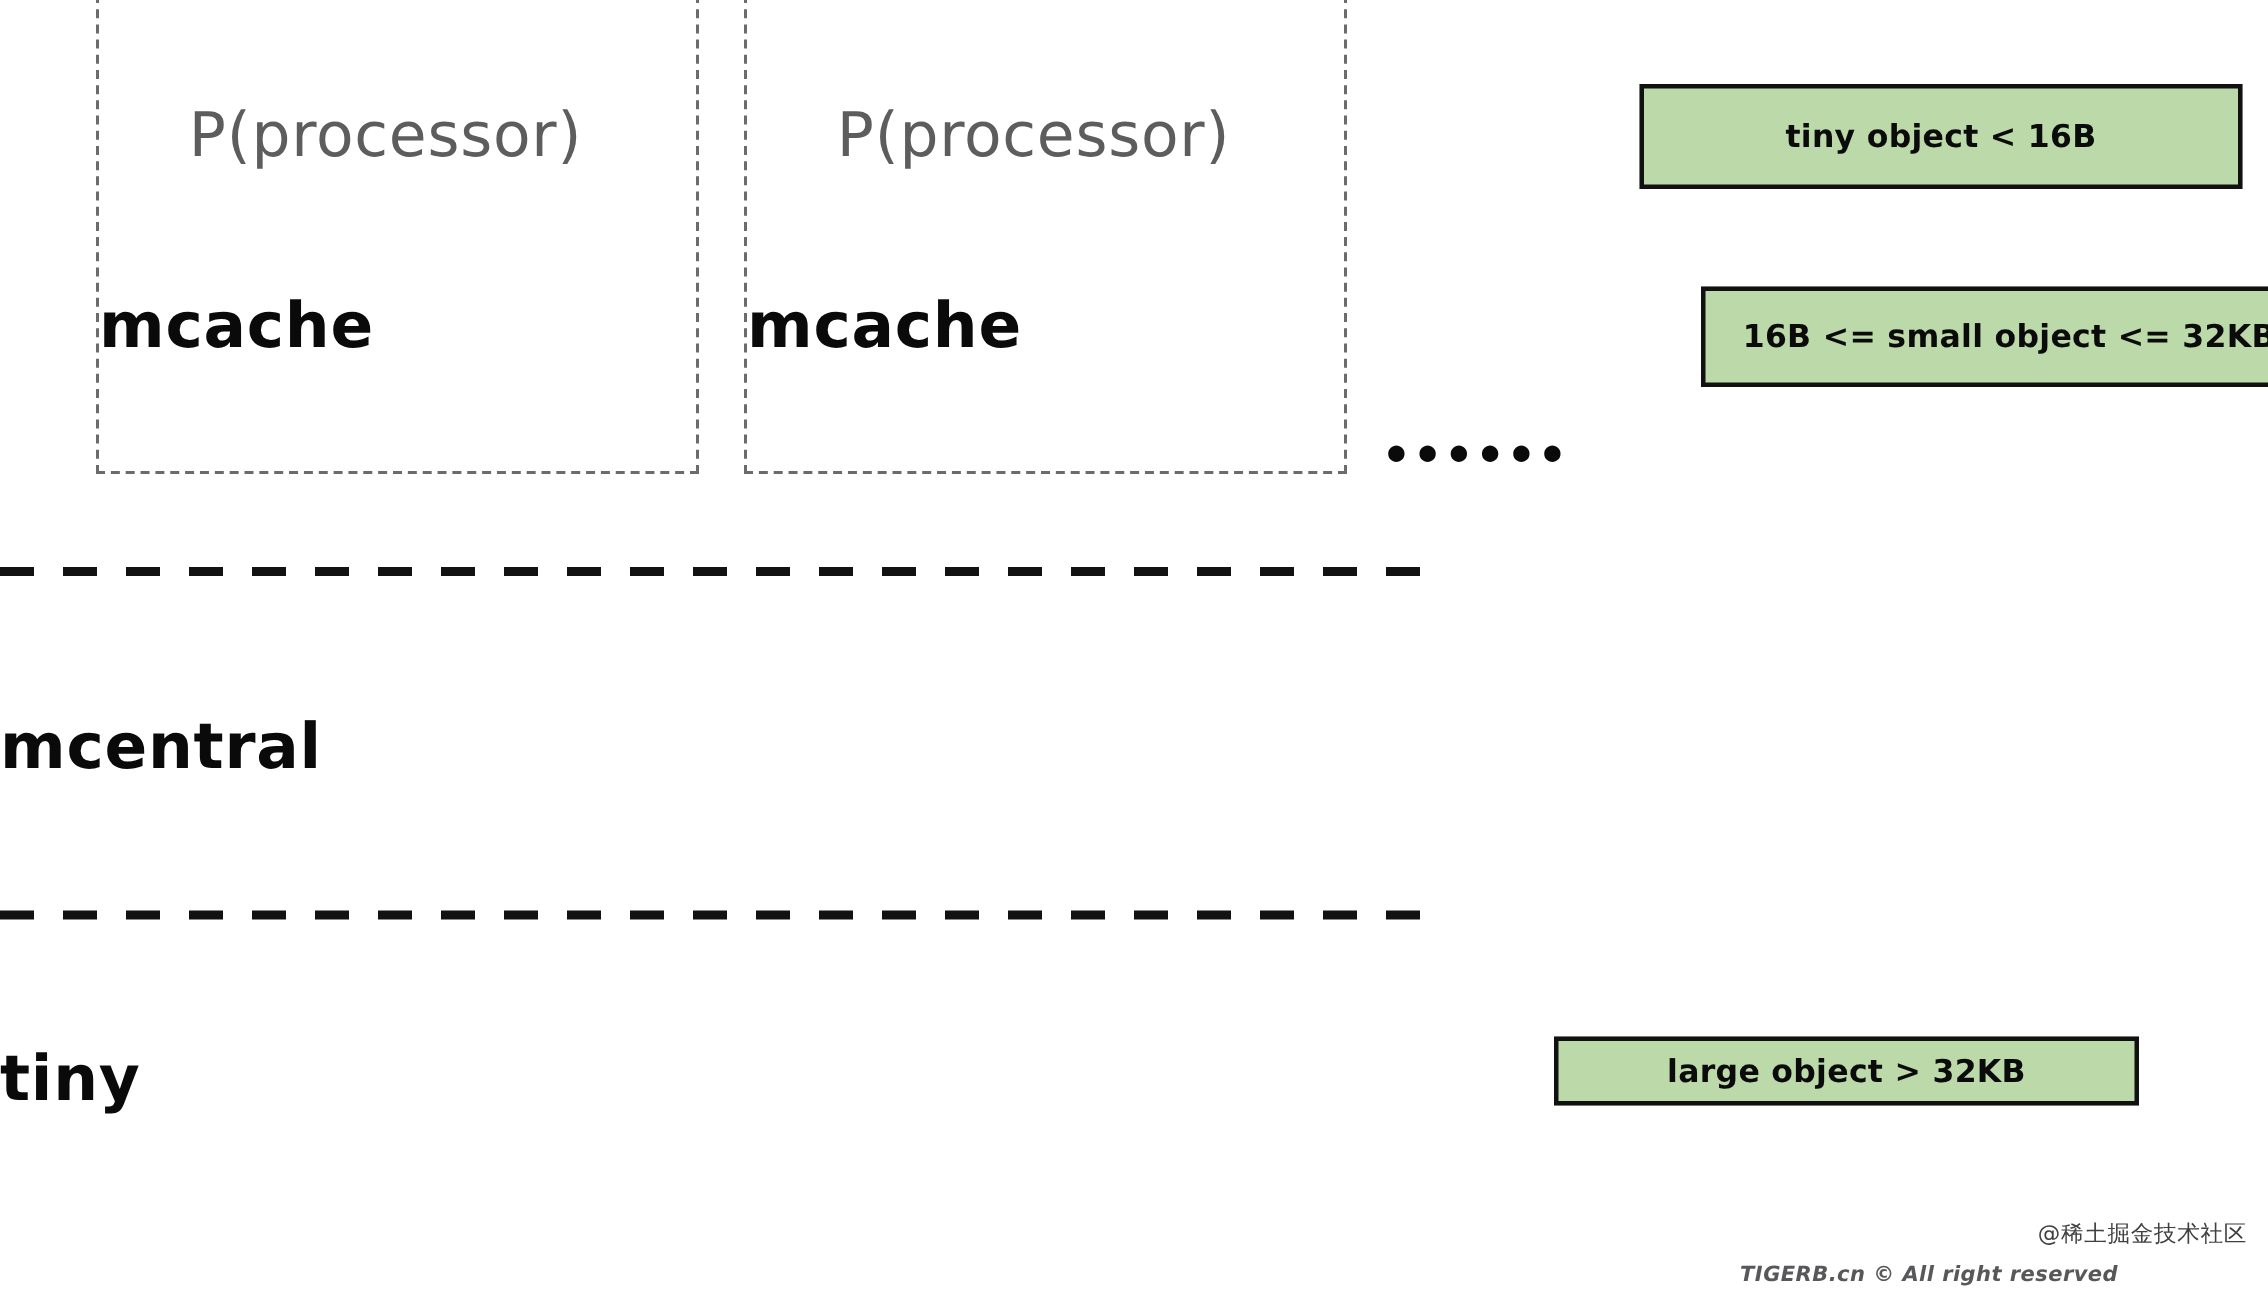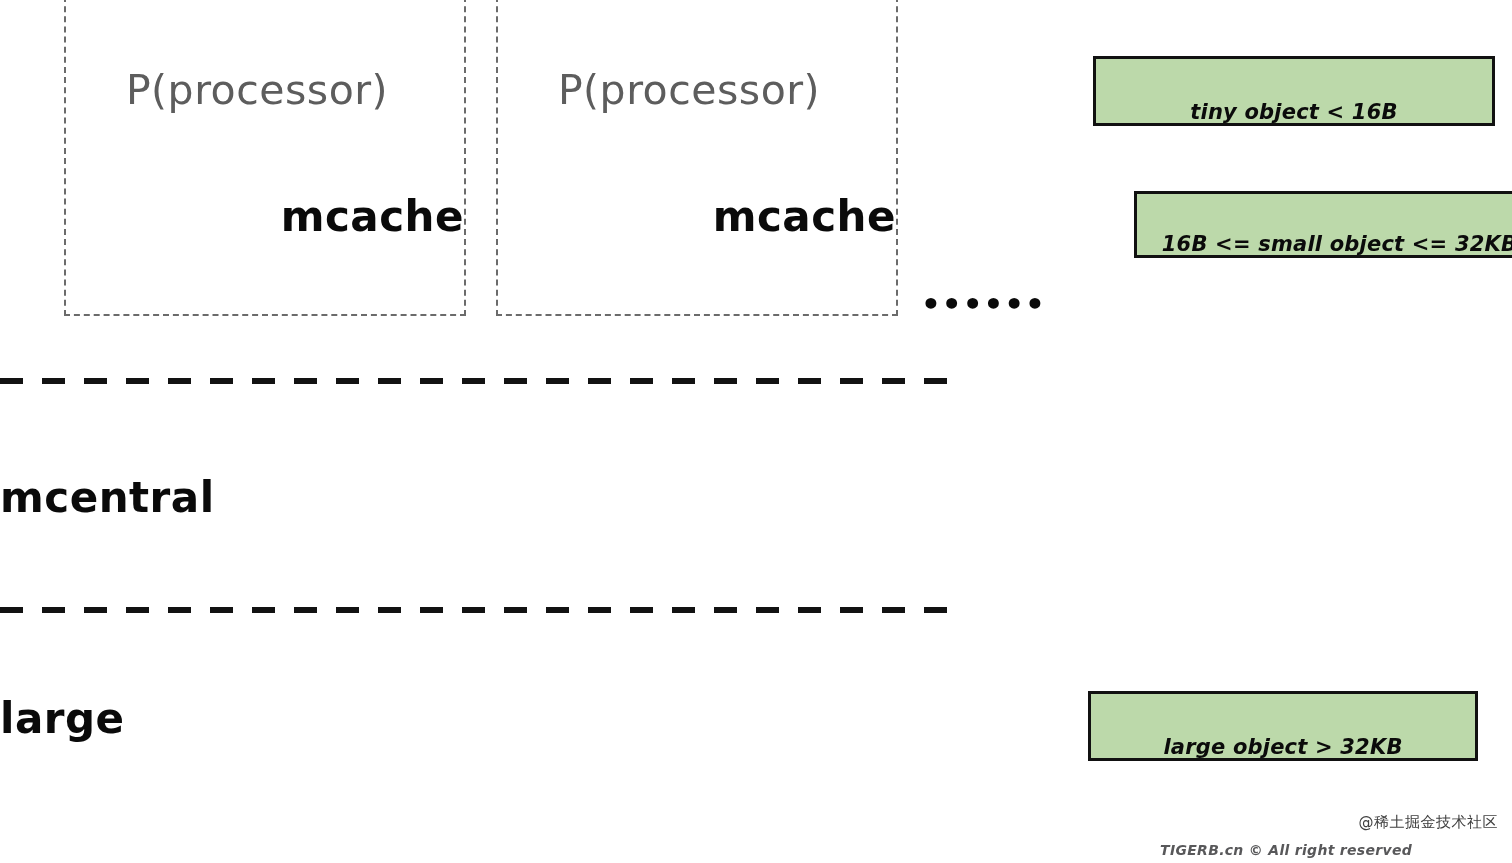--- a/index.html
+++ b/index.html
@@ -37,21 +37,21 @@
     color: #5d5d5d;
     letter-spacing: 0.5px;
     line-height: 1;
     white-space: nowrap;
   }
   .p-sub {
     position: absolute;
     left: 0;
     right: 0;
     top: 198px;
-    text-align: right;
+    text-align: left;
     font-family: "DejaVu Sans", sans-serif;
     font-size: 42px;
     font-weight: 700;
     color: #0a0a0a;
     letter-spacing: 0.5px;
     line-height: 1;
     white-space: nowrap;
   }
 
   
@@ -98,36 +98,35 @@
   }
   #layer-mcentral { left: 0;   top: 477px; width: 960px; }
   #layer-mheap    { left: 0;   top: 698px; width: 960px; }
 
   
   .legend-box {
     position: absolute;
     box-sizing: border-box;
     border: 3px solid #b91c1c;
     display: flex;
-    align-items: flex-end;
+    align-items: center;
     justify-content: center;
-    font-style: italic;
   }
   .legend-text {
     font-family: "DejaVu Sans", sans-serif;
     font-size: 21px;
     font-weight: 700;
     color: #0b0b0b;
     letter-spacing: 0.2px;
     line-height: 1;
     white-space: nowrap;
   }
   #legend-box-0 { left: 1093px; top: 56px;  width: 402px; height: 70px; }
   #legend-box-1 { left: 1134px; top: 191px; width: 411px; height: 67px; }
-  #legend-box-2 { left: 1088px; top: 691px; width: 390px; height: 70px; }
+  #legend-box-2 { left: 1036px; top: 691px; width: 390px; height: 46px; }
 
   
   #watermark-community {
     position: absolute;
     right: 14px;
     top: 815px;
     font-family: "DejaVu Sans", sans-serif;
     font-size: 15px;
     font-weight: 400;
     color: #404040;
@@ -163,21 +162,21 @@
 </div>
 
 <div class="ellipsis">••••••</div>
 
 <div class="separator" id="separator-top"></div>
 
 <div class="layer-label" id="layer-mcentral">mcentral</div>
 
 <div class="separator" id="separator-bottom"></div>
 
-<div class="layer-label" id="layer-mheap">large</div>
+<div class="layer-label" id="layer-mheap">tiny</div>
 
 <div class="legend-box" id="legend-box-0" style="background: rgb(188, 217, 170); border-color: rgb(17, 17, 17);">
   <span class="legend-text">tiny object &lt; 16B</span>
 </div>
 <div class="legend-box" id="legend-box-1" style="background: rgb(188, 217, 170); border-color: rgb(17, 17, 17);">
   <span class="legend-text">16B &lt;= small object &lt;= 32KB</span>
 </div>
 <div class="legend-box" id="legend-box-2" style="background: rgb(188, 217, 170); border-color: rgb(17, 17, 17);">
   <span class="legend-text">large object &gt; 32KB</span>
 </div>

